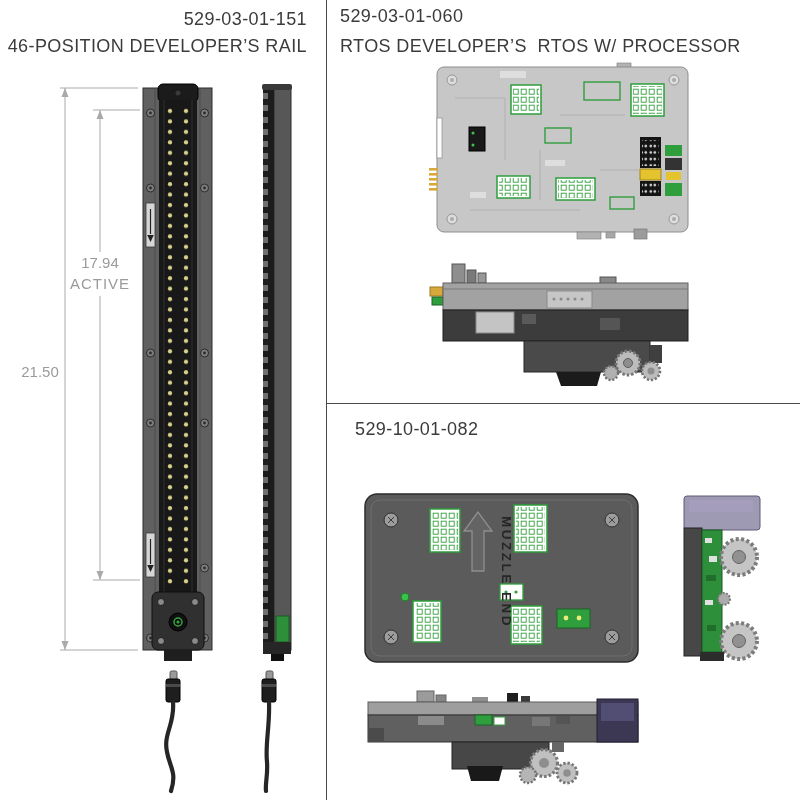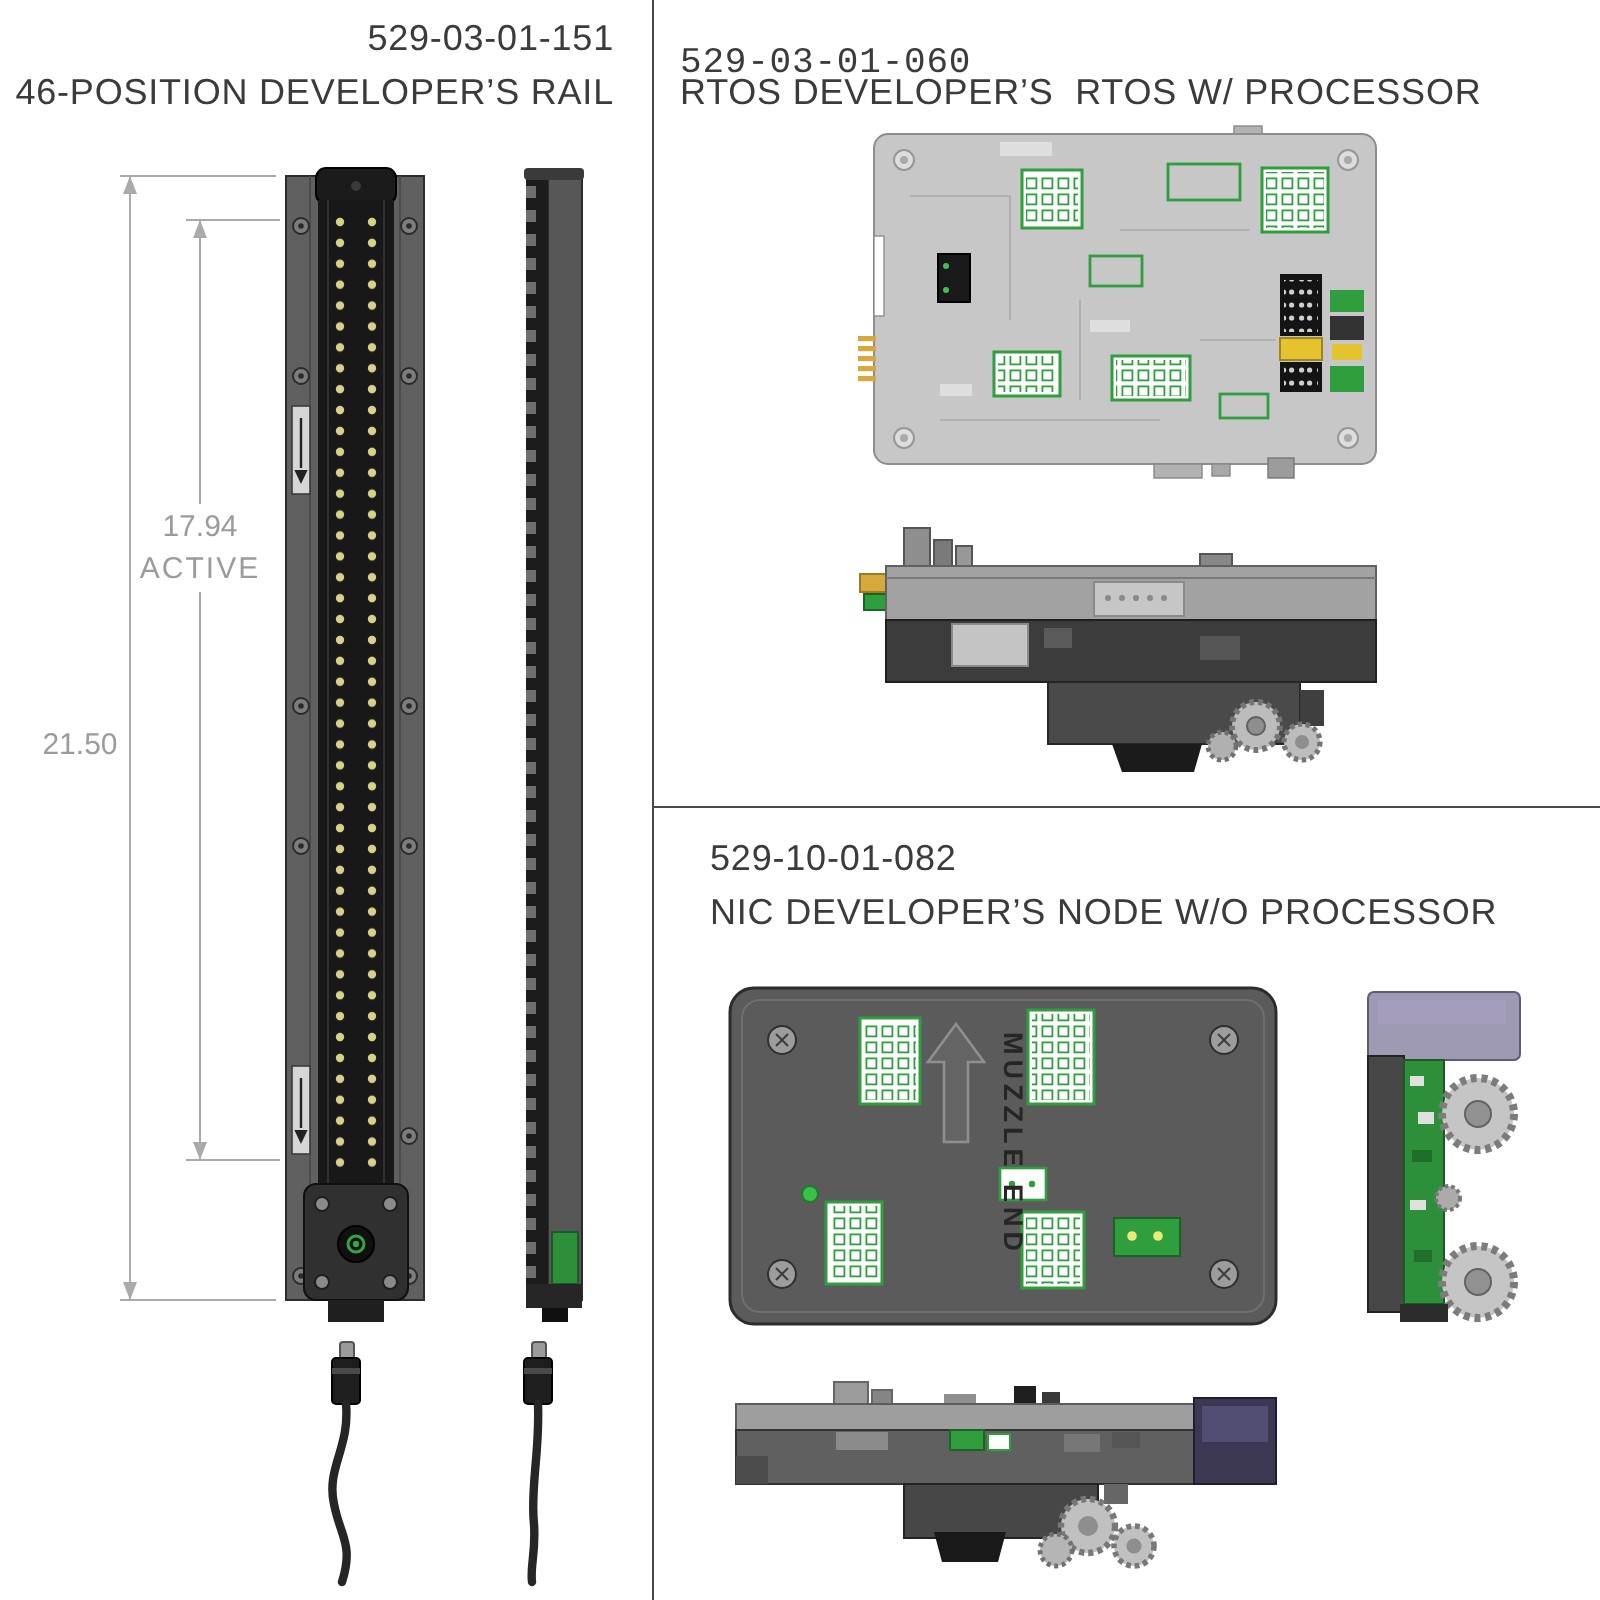--- a/index.html
+++ b/index.html
@@ -16,24 +16,23 @@
 </head>
 <body>
 
 <div id="app">
 
   <div class="divider" id="divider-v"></div>
   <div class="divider" id="divider-h"></div>
 
   <div class="title" style="top:9px;  right:493px;">529-03-01-151</div>
   <div class="title" style="top:36px; right:493px;text-align:right;">46-POSITION DEVELOPER’S RAIL</div>
-  <div class="title" style="top:22px;  left:340px;font-family:Liberation Mono, monospace;">529-03-01-060</div>
+  <div class="title" style="top:6px;  left:340px;">529-03-01-060</div>
   <div class="title" style="top:36px; left:340px;">RTOS DEVELOPER’S  RTOS W/ PROCESSOR</div>
   <div class="title" style="top:419px; left:355px;">529-10-01-082</div>
-  <div class="title" style="top:446px; left:355px;">NIC DEVELOPER’S NODE W/O PROCESSOR</div>
 
   <svg class="panel-svg" style="left:0;top:0;" width="326" height="800" viewBox="0 0 326 800">
     <defs>
       <pattern id="contacts" x="159" y="106" width="38" height="10.45" patternUnits="userSpaceOnUse">
         <circle cx="11" cy="5" r="2.1" fill="#d9d08c"></circle>
         <circle cx="27" cy="5" r="2.1" fill="#d9d08c"></circle>
       </pattern>
       <pattern id="teeth" x="263" y="90" width="10" height="12" patternUnits="userSpaceOnUse">
         <rect x="0" y="3" width="5" height="6" fill="#6e6e6e"></rect>
       </pattern>

